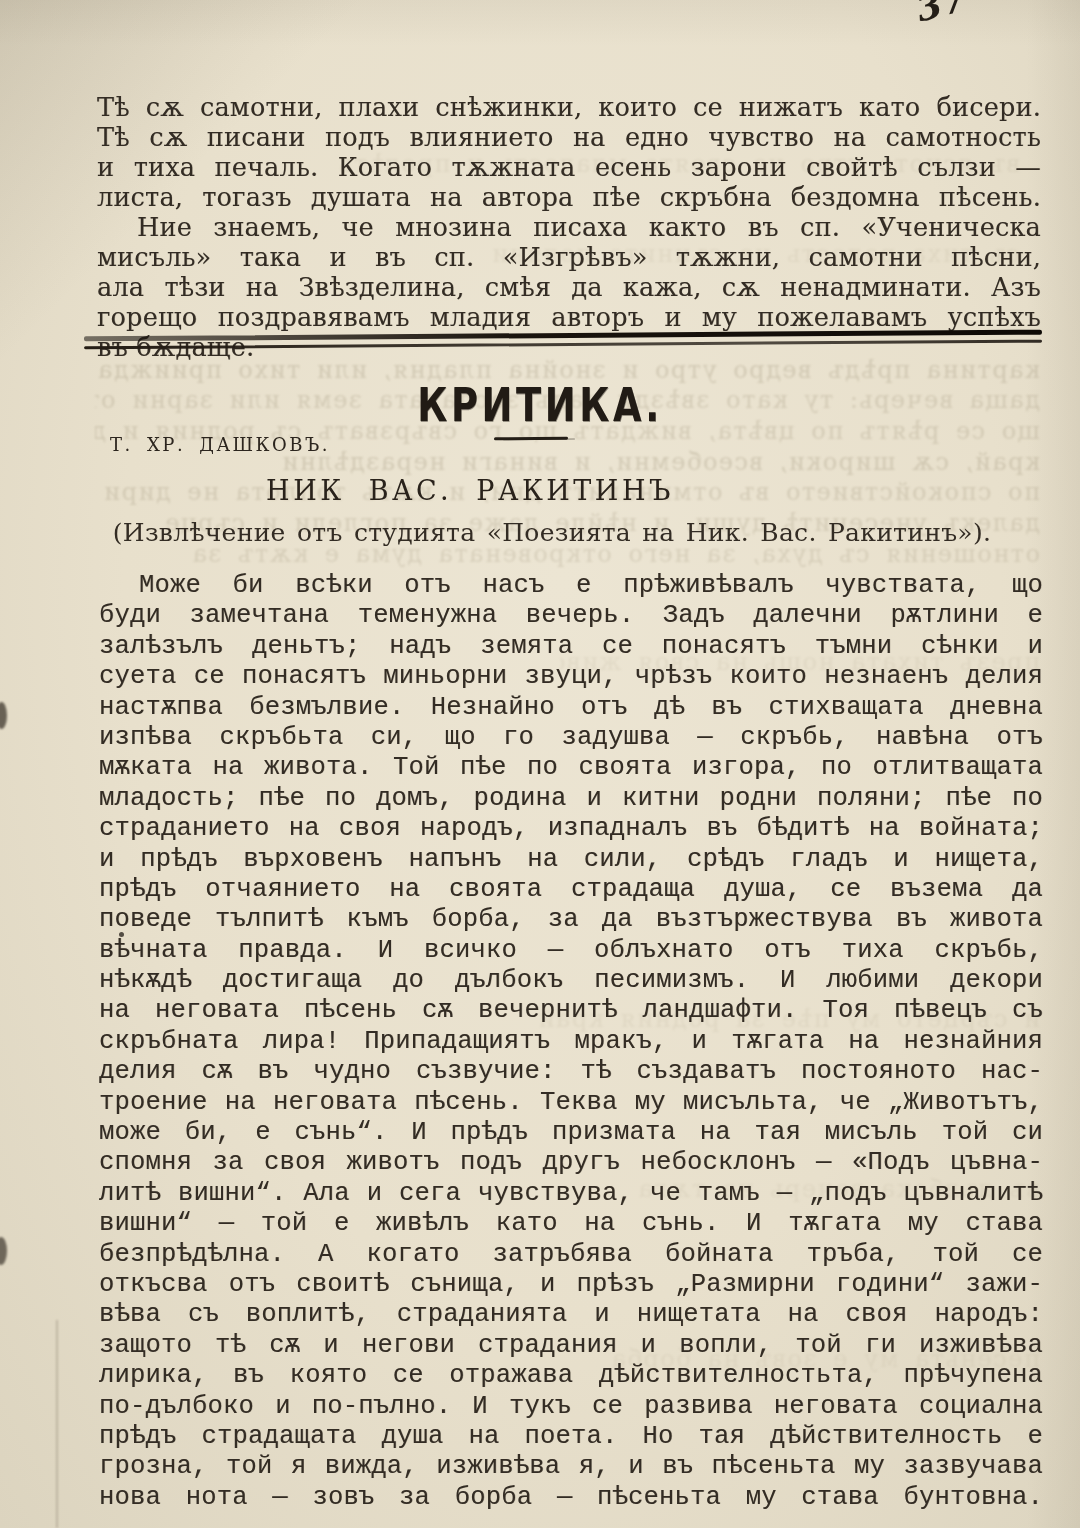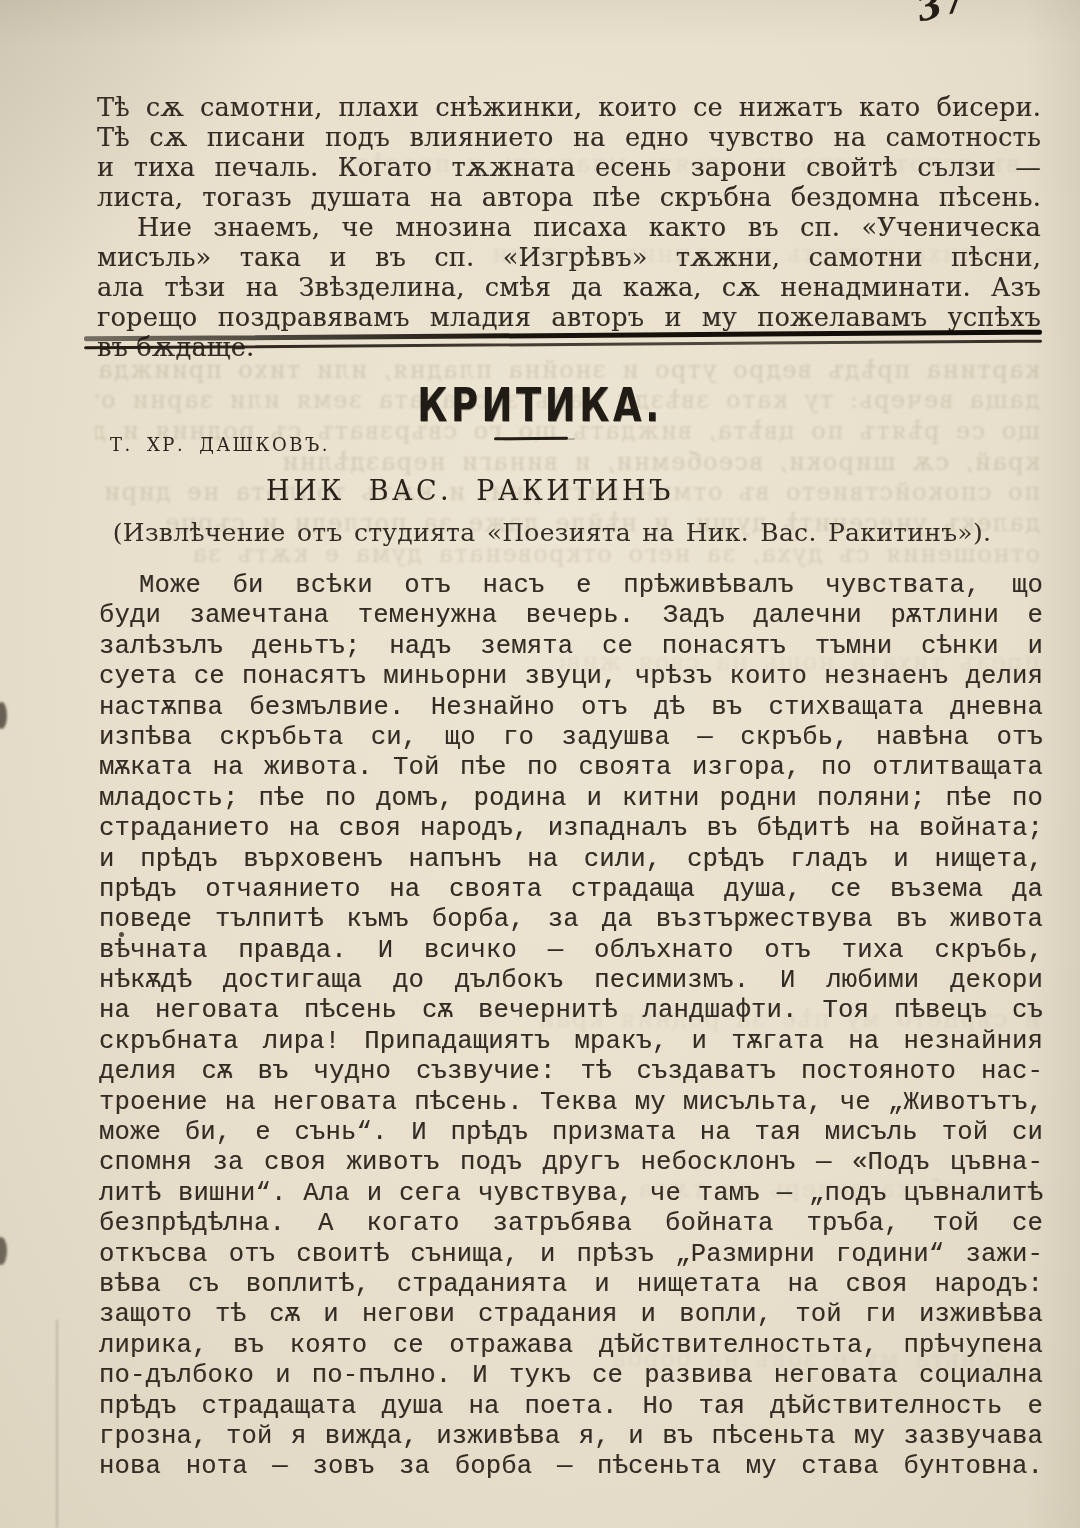--- a/index.html
+++ b/index.html
@@ -168,20 +168,21 @@
       <div class="textline">поведе тълпитѣ къмъ борба, за да възтържествува въ живота</div>
       <div class="textline">вѣчната правда. И всичко — облъхнато отъ тиха скръбь,</div>
       <div class="textline">нѣкѫдѣ достигаща до дълбокъ песимизмъ. И любими декори</div>
       <div class="textline">на неговата пѣсень сѫ вечернитѣ ландшафти. Тоя пѣвецъ съ</div>
       <div class="textline">скръбната лира! Припадащиятъ мракъ, и тѫгата на незнайния</div>
       <div class="textline">делия сѫ въ чудно съзвучие: тѣ създаватъ постояното нас-</div>
       <div class="textline">троение на неговата пѣсень. Теква му мисъльта, че „Животътъ,</div>
       <div class="textline">може би, е сънь“. И прѣдъ призмата на тая мисъль той си</div>
       <div class="textline">спомня за своя животъ подъ другъ небосклонъ — «Подъ цъвна-</div>
       <div class="textline">литѣ вишни“. Ала и сега чувствува, че тамъ — „подъ цъвналитѣ</div>
+      <div class="textline">вишни“ — той е живѣлъ като на сънь. И тѫгата му става</div>
       <div class="textline">безпрѣдѣлна. А когато затръбява бойната тръба, той се</div>
       <div class="textline">откъсва отъ своитѣ сънища, и прѣзъ „Размирни години“ зажи-</div>
       <div class="textline">вѣва съ воплитѣ, страданията и нищетата на своя народъ:</div>
       <div class="textline">защото тѣ сѫ и негови страдания и вопли, той ги изживѣва</div>
       <div class="textline">лирика, въ която се отражава дѣйствителностьта, прѣчупена</div>
       <div class="textline">по-дълбоко и по-пълно. И тукъ се развива неговата социална</div>
       <div class="textline">прѣдъ страдащата душа на поета. Но тая дѣйствителность е</div>
       <div class="textline">грозна, той я вижда, изживѣва я, и въ пѣсеньта му зазвучава</div>
       <div class="textline">нова нота — зовъ за борба — пѣсеньта му става бунтовна.</div>
     </div>

